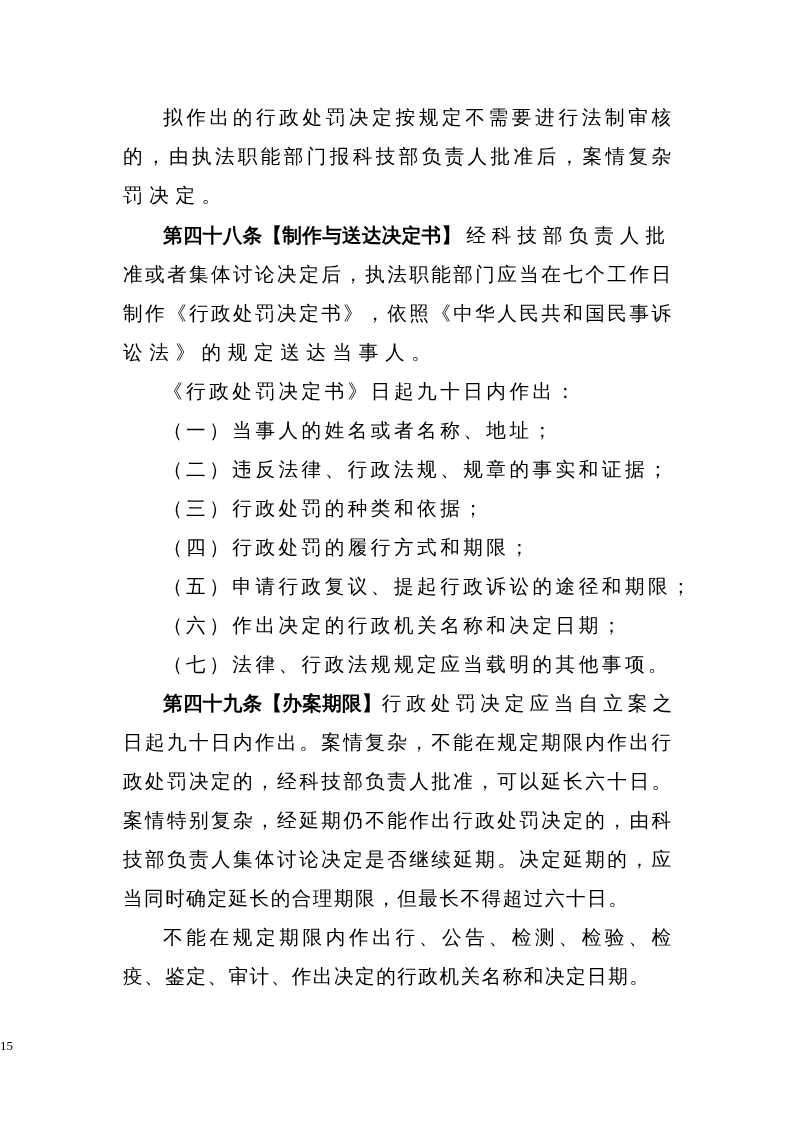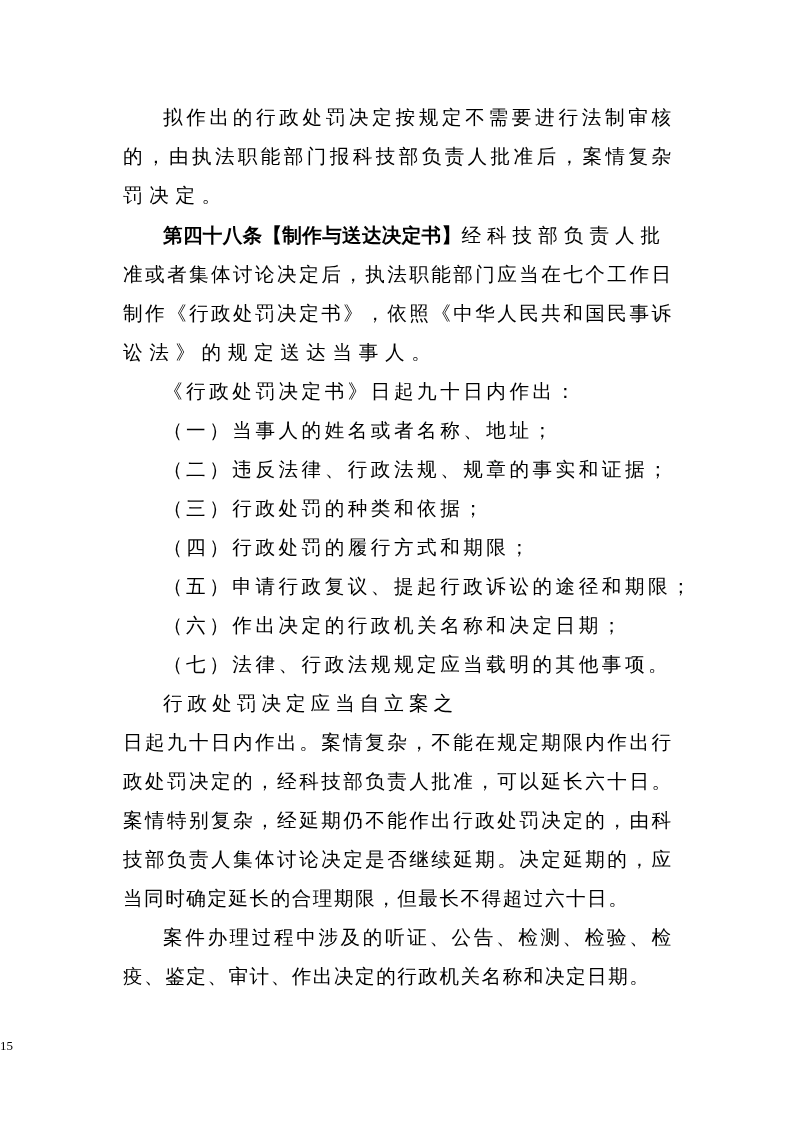--- a/index.html
+++ b/index.html
@@ -17,43 +17,44 @@
   </style>
 </head>
 <body>
 
 <div class="page">
 
   <div class="line indent justify-line" style="top:6px">拟作出的行政处罚决定按规定不需要进行法制审核</div>
   <div class="line justify-line" style="top:45px">的，由执法职能部门报科技部负责人批准后，案情复杂</div>
   <div class="line" style="top:84px">罚决定。</div>
 
-  <div class="line indent" style="top:124px; width:508px; display:flex; justify-content:flex-start; letter-spacing:0;">
+  <div class="line indent" style="top:124px; width:508px; display:flex; justify-content:space-between; letter-spacing:0;">
     <span class="bold">第四十八条【制作与送达决定书】</span>
     <span style="letter-spacing:6px">经科技部负责人批</span>
   </div>
   <div class="line justify-line" style="top:163px">准或者集体讨论决定后，执法职能部门应当在七个工作日</div>
   <div class="line justify-line" style="top:202px">制作《行政处罚决定书》，依照《中华人民共和国民事诉</div>
   <div class="line" style="top:241px">讼法》的规定送达当事人。</div>
 
   <div class="line indent" style="top:280px; letter-spacing:3.5px">《行政处罚决定书》日起九十日内作出：</div>
   <div class="line indent" style="top:319px; letter-spacing:3.5px">（一）当事人的姓名或者名称、地址；</div>
   <div class="line indent" style="top:358px; letter-spacing:3.5px">（二）违反法律、行政法规、规章的事实和证据；</div>
   <div class="line indent" style="top:397px; letter-spacing:3.5px">（三）行政处罚的种类和依据；</div>
   <div class="line indent" style="top:436px; letter-spacing:3.5px">（四）行政处罚的履行方式和期限；</div>
   <div class="line indent" style="top:475px; letter-spacing:3.5px">（五）申请行政复议、提起行政诉讼的途径和期限；</div>
   <div class="line indent" style="top:514px; letter-spacing:3.5px">（六）作出决定的行政机关名称和决定日期；</div>
   <div class="line indent" style="top:553px; letter-spacing:3.5px">（七）法律、行政法规规定应当载明的其他事项。</div>
 
   <div class="line indent" style="top:592px; width:508px; display:flex; justify-content:space-between; letter-spacing:0;">
+    <span class="bold">第四十九条【办案期限】</span>
     <span style="letter-spacing:5px">行政处罚决定应当自立案之</span>
   </div>
   <div class="line justify-line" style="top:631px">日起九十日内作出。案情复杂，不能在规定期限内作出行</div>
   <div class="line justify-line" style="top:670px">政处罚决定的，经科技部负责人批准，可以延长六十日。</div>
   <div class="line justify-line" style="top:709px">案情特别复杂，经延期仍不能作出行政处罚决定的，由科</div>
   <div class="line justify-line" style="top:748px">技部负责人集体讨论决定是否继续延期。决定延期的，应</div>
   <div class="line" style="top:787px; letter-spacing:1.5px">当同时确定延长的合理期限，但最长不得超过六十日。</div>
 
-  <div class="line indent justify-line" style="top:826px">案件办理过程中涉及的听证、公告、检测、检验、检</div>
+  <div class="line indent justify-line" style="top:826px">不能在规定期限内作出行、公告、检测、检验、检</div>
   <div class="line" style="top:865px; letter-spacing:1.5px">疫、鉴定、审计、作出决定的行政机关名称和决定日期。</div>
 </div>
 
 <div class="pageno">15</div>
 
 </body></html>

